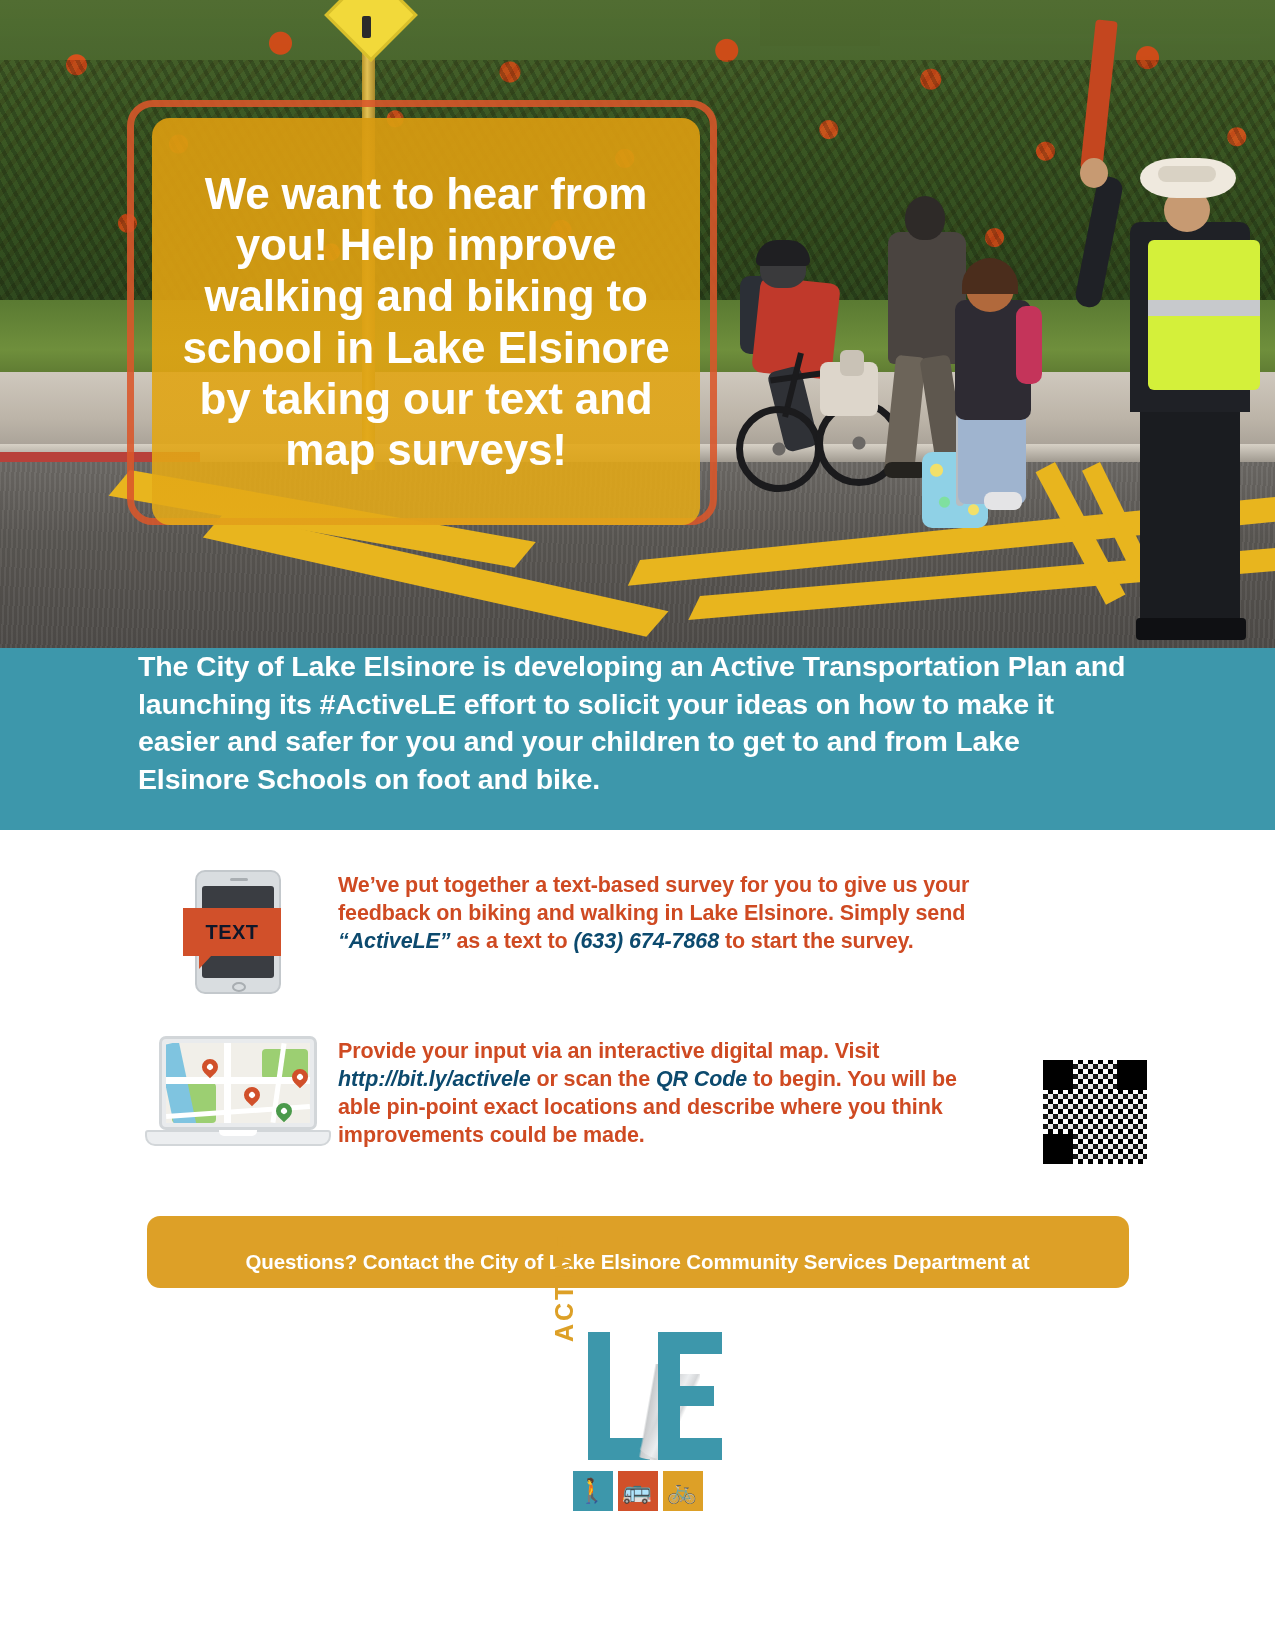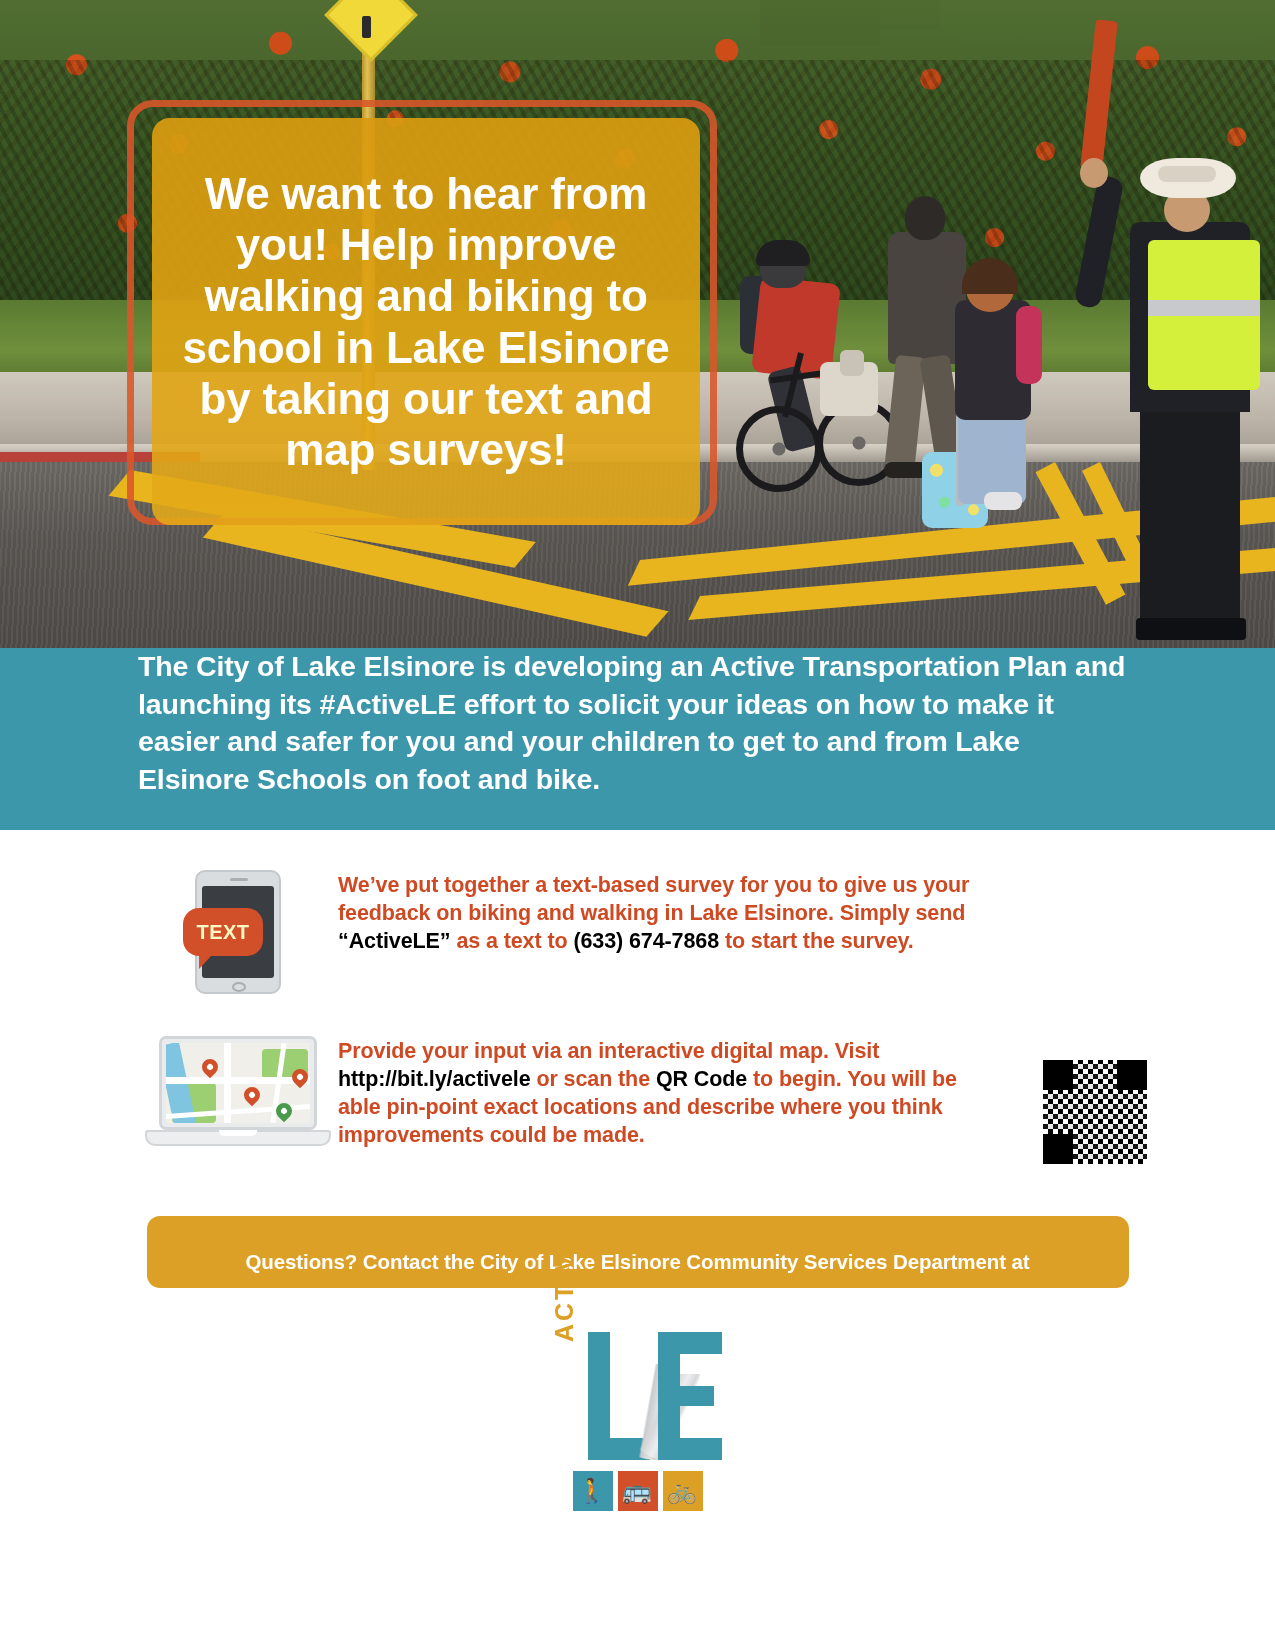--- a/index.html
+++ b/index.html
@@ -277,21 +277,21 @@
     margin-bottom:2px;
   }
   .survey-body {
     color:#cf4a22;
     font-size:21.5px;
     line-height:1.30;
     font-weight:700;
     letter-spacing:-.1px;
     max-width:660px;
   }
-  .teal-inline { color:#000000; }
+  .teal-inline { color:#0c4a6e;font-style:italic; }
 
   
   .phone {
     position:relative;
     width:86px; height:124px;
     background:#d9dde0;
     border-radius:10px;
     border:2px solid #c3c8cc;
   }
   .phone-screen {
@@ -301,24 +301,24 @@
   }
   .phone-speaker {
     position:absolute; left:33px; top:6px; width:18px; height:3px;
     background:#a9aeb2; border-radius:2px;
   }
   .phone-home {
     position:absolute; left:35px; top:110px; width:14px; height:10px;
     border:2px solid #a9aeb2; border-radius:50%;
   }
   .text-bubble {
-    position:absolute; left:-14px; top:36px; width:80px; height:48px;
-    background:#d1502a; border-radius:16px;
+    position:absolute; left:-14px; top:36px; width:98px; height:48px;
+    background:#d1502a; border-radius:0;
     display:flex; align-items:center; justify-content:center;
-    color:#fef9c3; font-weight:700; font-size:20px; letter-spacing:.5px;
+    color:#0f172a; font-weight:700; font-size:20px; letter-spacing:.5px;
   }
   .text-bubble:after {
     content:""; position:absolute; left:16px; bottom:-13px;
     border-left:13px solid #d1502a;
     border-bottom:14px solid transparent;
   }
 
   
   .laptop { position:relative; width:186px; height:124px; }
   .laptop-lid {

